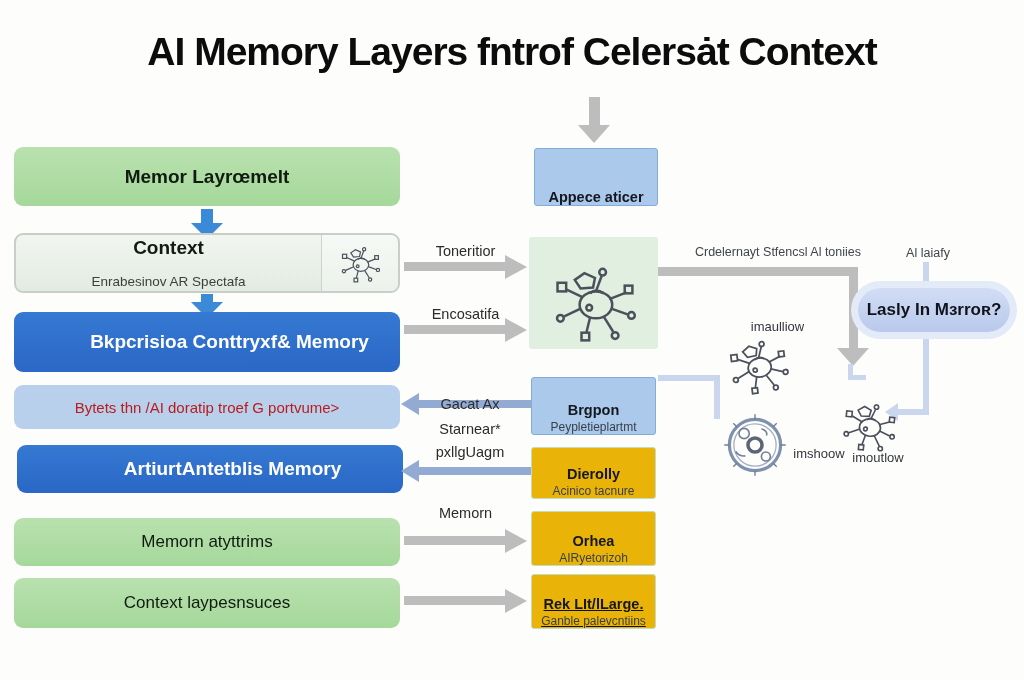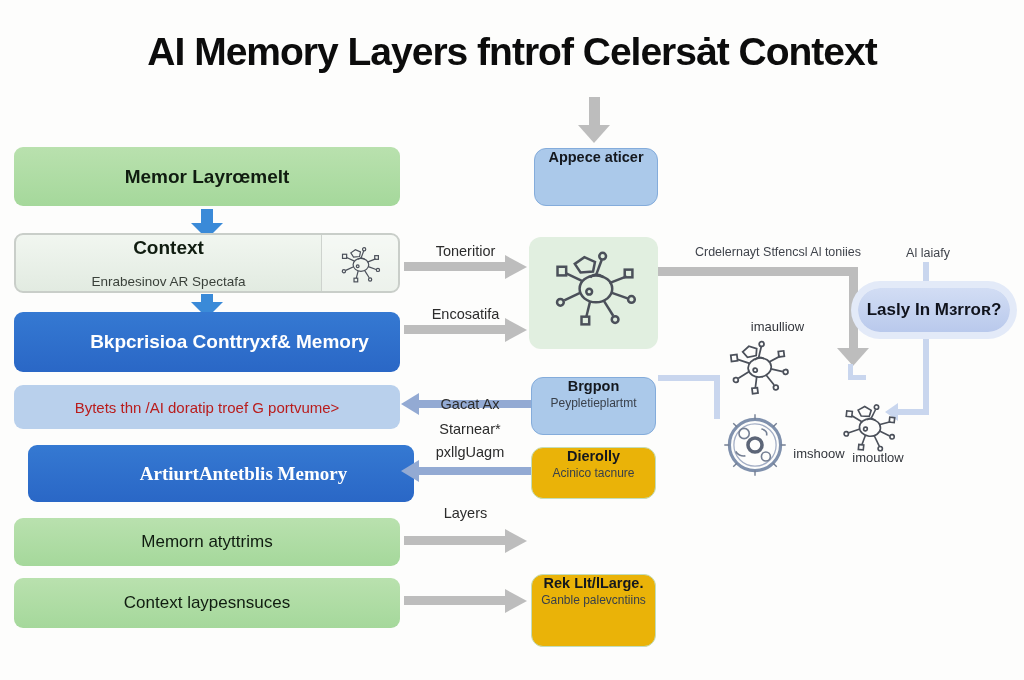--- a/index.html
+++ b/index.html
@@ -18,21 +18,21 @@
   }
   .box .main{font-weight:bold;font-size:19px;color:#101c10;}
   .box .sub{font-size:13.5px;color:#3a413a;margin-top:15px;}
   .green-box{background:linear-gradient(#b9e1ae,#a5d89b);}
   .outline-box{background:linear-gradient(#f1f6f0,#e2ebe1);border:2px solid #c9cec9;}
   .blue-box{background:linear-gradient(#3579d2,#2a67c6);padding-left:45px;}
   .blue-box .main{color:#ffffff;}
   .lightblue-box{background:#b9d0ec;}
   .lightblue-box .main{font-weight:normal;font-size:15px;color:#b91c1c;}
   .mid-box{position:absolute;display:flex;flex-direction:column;align-items:center;
-    justify-content:flex-start;text-align:center;box-sizing:border-box;border-radius:12px;}
+    justify-content:flex-end;text-align:center;box-sizing:border-box;border-radius:3px;}
   .mid-box .t{font-weight:bold;font-size:14.5px;color:#14181e;}
   .mid-box .s{font-size:12px;color:#39404a;margin-top:2px;}
   .mblue{background:#abc9ea;border:1.5px solid #84acdb;}
   .mgreen{background:#eab308;border:1.5px solid #c2ddbd;}
   .lbl{position:absolute;font-size:14.5px;color:#2c2c2c;text-align:center;}
   .lbl-sm{position:absolute;font-size:12.5px;color:#40444c;text-align:center;}
   
   .shaft{position:absolute;background:#bdbdbd;}
   .head-r{position:absolute;width:0;height:0;border-top:12px solid transparent;
     border-bottom:12px solid transparent;border-left:22px solid #bdbdbd;}
@@ -123,21 +123,21 @@
   <div class="bhead-d" style="left:191px;top:302px;"></div>
 
   <div class="box blue-box" style="left:14px;top:312px;width:386px;height:60px;">
     <div class="main">Bkpcrisioa Conttryxf&amp; Memory</div>
   </div>
 
   <div class="box lightblue-box" style="left:14px;top:385px;width:386px;height:44px;">
     <div class="main">Bytets thn /AI doratip troef G portvume&gt;</div>
   </div>
 
-  <div class="box blue-box" style="left:28px;top:445px;width:386px;height:57px;font-family:Liberation Serif, serif;">
+  <div class="box blue-box" style="left:17px;top:445px;width:386px;height:48px;">
     <div class="main">ArtiurtAntetblis Memory</div>
   </div>
 
   <div class="box green-box" style="left:14px;top:518px;width:386px;height:48px;">
     <div class="main" style="font-size:17px;font-weight:normal;">Memorn atyttrims</div>
   </div>
 
   <div class="box green-box" style="left:14px;top:578px;width:386px;height:50px;">
     <div class="main" style="font-size:17px;font-weight:normal;">Context laypesnsuces</div>
   </div>
@@ -153,21 +153,21 @@
   <div class="mshaft" style="left:418px;top:400px;width:118px;height:8px;"></div>
   <div class="mhead-l" style="left:401px;top:393px;"></div>
   <div class="mhead-r" style="left:534px;top:393px;"></div>
   <div class="lbl" style="left:415px;top:396px;width:110px;">Gacat Ax</div>
   <div class="lbl" style="left:415px;top:421px;width:110px;">Starnear*</div>
   <div class="lbl" style="left:415px;top:444px;width:110px;">pxllgUagm</div>
 
   <div class="mshaft" style="left:418px;top:467px;width:122px;height:8px;"></div>
   <div class="mhead-l" style="left:401px;top:460px;"></div>
 
-  <div class="lbl" style="left:408px;top:505px;width:115px;">Layers</div>
+  <div class="lbl" style="left:408px;top:505px;width:115px;">Memorn</div>
   <div class="shaft" style="left:404px;top:536px;width:102px;height:9px;"></div>
   <div class="head-r" style="left:505px;top:529px;"></div>
 
   <div class="shaft" style="left:404px;top:596px;width:102px;height:9px;"></div>
   <div class="head-r" style="left:505px;top:589px;"></div>
 
   <div class="shaft" style="left:589px;top:97px;width:11px;height:29px;"></div>
   <div class="head-d" style="left:578px;top:125px;"></div>
 
   <div class="mid-box mblue" style="left:534px;top:148px;width:124px;height:58px;">
@@ -183,22 +183,26 @@
   <div class="mid-box mblue" style="left:531px;top:377px;width:125px;height:58px;">
     <div class="t">Brgpon</div>
     <div class="s">Peypletieplartmt</div>
   </div>
 
   <div class="mid-box mgreen" style="left:531px;top:447px;width:125px;height:52px;">
     <div class="t">Dierolly</div>
     <div class="s">Acinico tacnure</div>
   </div>
 
-
-  <div class="mid-box mgreen" style="left:531px;top:574px;width:125px;height:73px;">
+  <div class="mid-box mgreen" style="left:531px;top:511px;width:125px;height:55px;">
+    <div class="t">Orhea</div>
+    <div class="s">AIRyetorizoh</div>
+  </div>
+
+  <div class="mid-box mgreen" style="left:531px;top:574px;width:125px;height:55px;text-decoration:underline;">
     <div class="t">Rek LIt/lLarge.</div>
     <div class="s">Ganble palevcntiins</div>
   </div>
 
   <div class="lbl-sm" style="left:688px;top:245px;width:180px;">Crdelernayt Stfencsl Al toniies</div>
   <div class="shaft" style="left:658px;top:267px;width:200px;height:9px;"></div>
   <div class="shaft" style="left:849px;top:267px;width:9px;height:82px;"></div>
   <div class="head-d" style="left:837px;top:348px;"></div>
 
   <div class="conn" style="left:848px;top:364px;width:5px;height:16px;"></div>

